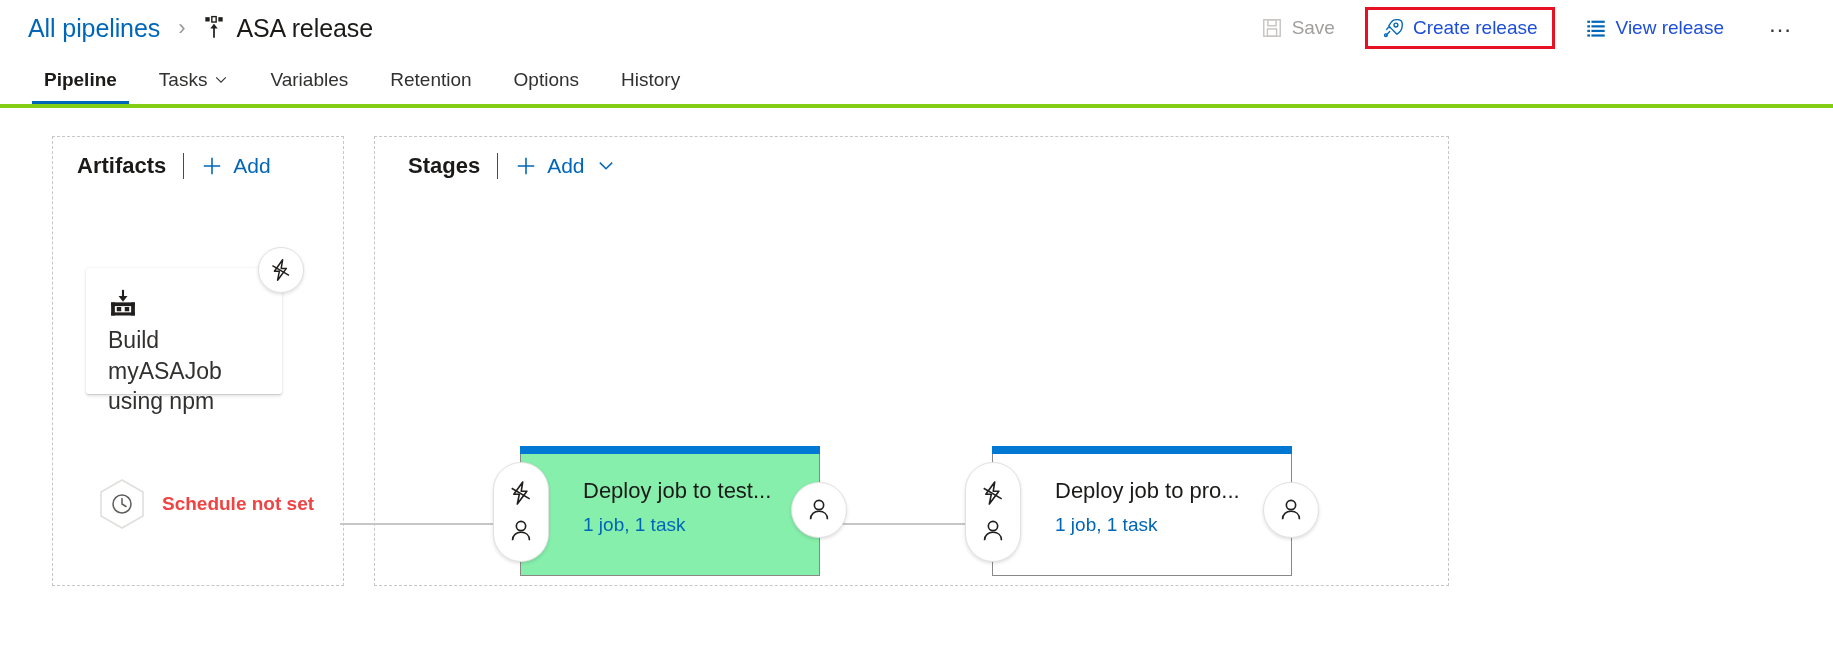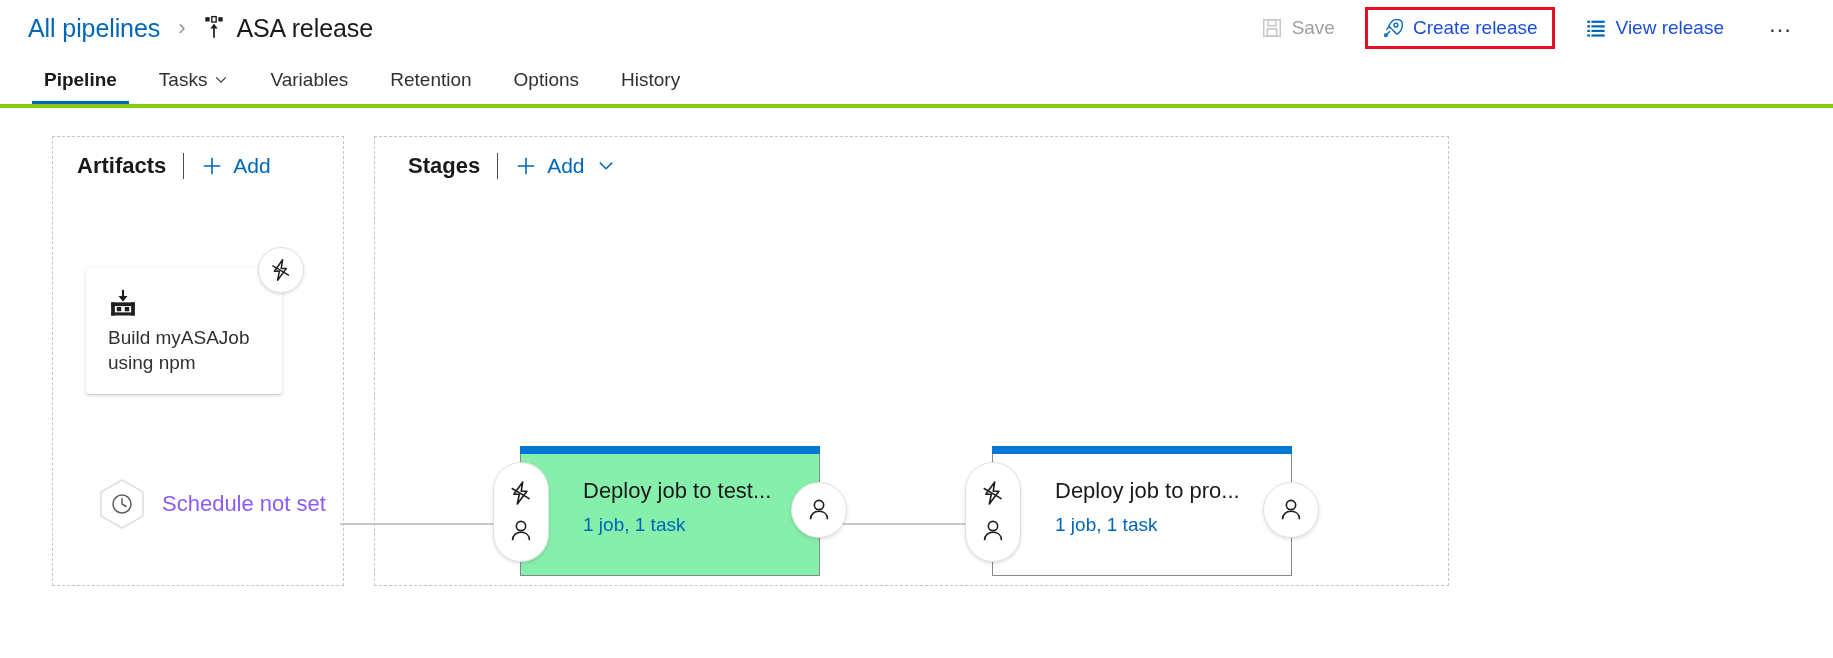--- a/index.html
+++ b/index.html
@@ -222,21 +222,21 @@
     padding: 20px 22px;
     cursor: pointer;
   }
   .artifact-icon {
     width: 30px;
     height: 30px;
     display: block;
     margin-bottom: 7px;
   }
   .artifact-name {
-    font-size: 19px;
+    font-size: 23px;
     color: #323130;
     line-height: 1.33;
   }
   .trigger-badge {
     position: absolute;
     right: -22px;
     top: -21px;
     width: 46px;
     height: 46px;
     border-radius: 50%;
@@ -265,23 +265,24 @@
     gap: 14px;
     cursor: pointer;
   }
   .hexwrap {
     width: 52px;
     height: 52px;
     position: relative;
     flex: 0 0 auto;
   }
   .schedule-label {
-    font-size: 22px;
-    color: #8b5cf6;
+    font-size: 19px;
+    color: #ef4444;
     line-height: 1.32;
+    font-weight: bold;
   }
 
   
   .connector {
     position: absolute;
     background: #c8c6c4;
     height: 2px;
   }
   .conn-artifact {
     left: 340px;

